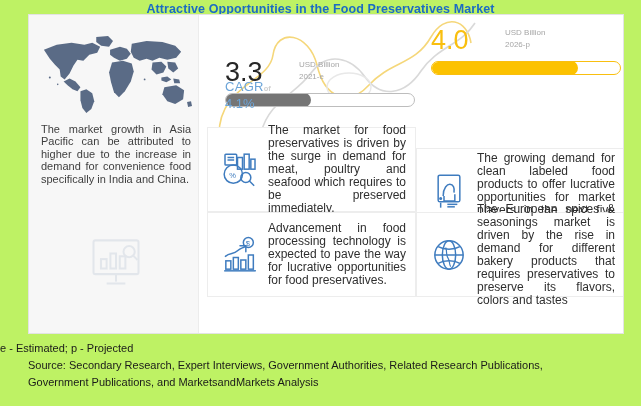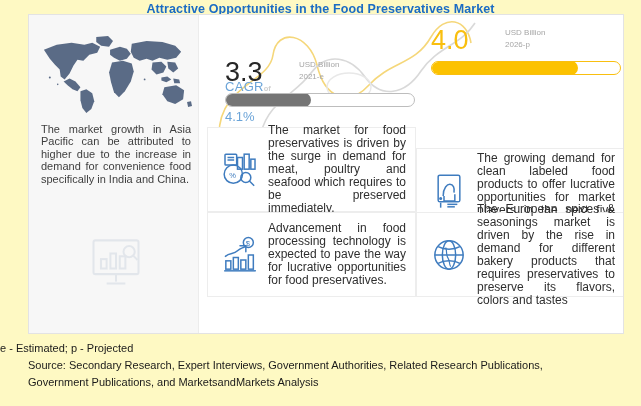--- a/index.html
+++ b/index.html
@@ -2,21 +2,21 @@
 <html><head>
 <meta charset="utf-8">
 <style>
   * { box-sizing: border-box; margin: 0; padding: 0; }
   html, body {
     width: 641px; height: 406px;
     background: #ffffff;
     font-family: "Liberation Sans", sans-serif;
     overflow: hidden;
   }
-  .page { position: relative; width: 641px; height: 406px; background: #fef9c3; }
+  .page { position: relative; width: 641px; height: 406px; background: #bef264; }
 
   
   .title {
     position: absolute; top: 2px; left: 0; width: 641px;
     text-align: center;
     font-size: 12.5px; font-weight: bold;
     color: #1b6cc4;
     letter-spacing: .1px;
     white-space: nowrap;
   }
@@ -90,21 +90,21 @@
 
   
   .cagr {
     position: absolute; left: 26px; top: 62px; width: 78px;
   }
   .cagr-row { white-space: nowrap; }
   .cagr-label {
     font-size: 13px; color: #6ba4d8; letter-spacing: .3px; margin-top: 24px;
   }
   .cagr-of { font-size: 7.5px; color: #cfcfcf; margin-left: 0; font-weight: bold; }
-  .cagr-val { font-size: 13px; color: #6ba4d8; margin-top: 14px; }
+  .cagr-val { font-size: 13px; color: #6ba4d8; margin-top: 1px; }
 
   .desc {
     position: absolute; left: 108px; top: 62px; width: 305px;
     font-size: 8.3px; line-height: 12.6px; color: #2f2f2f;
     text-align: justify;
   }
 
   
   .cards {
     position: absolute; left: 8px; top: 112px;

